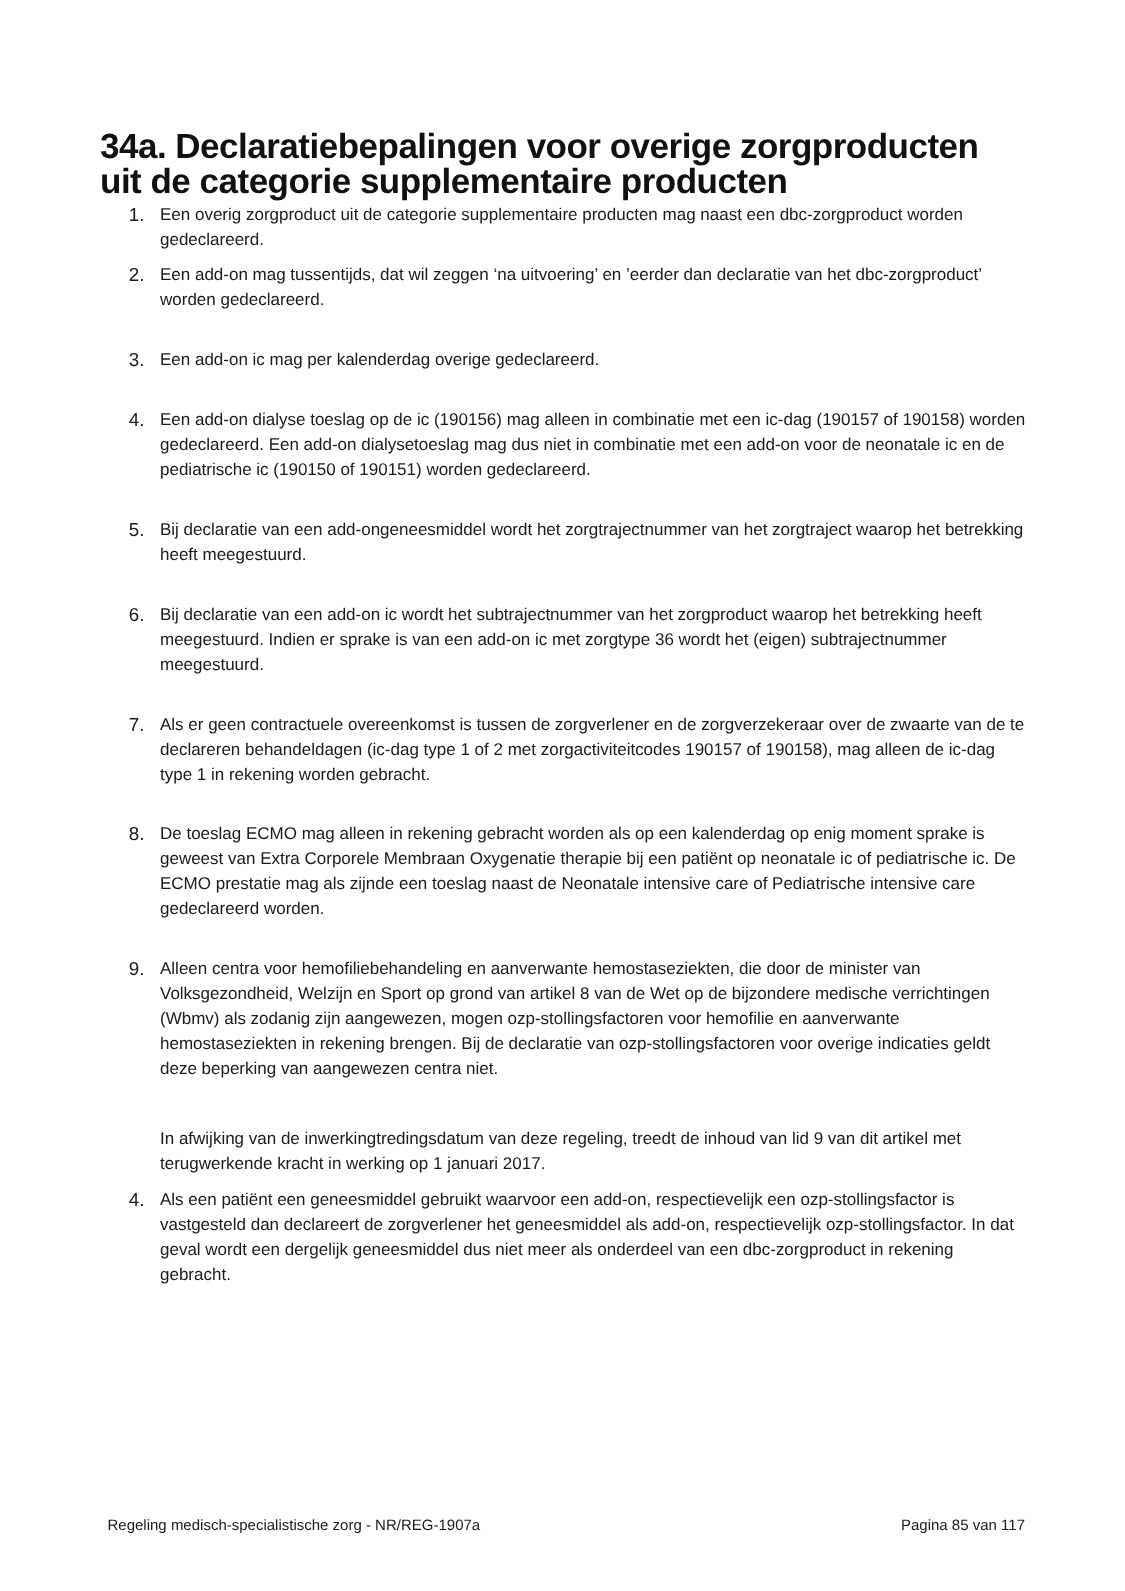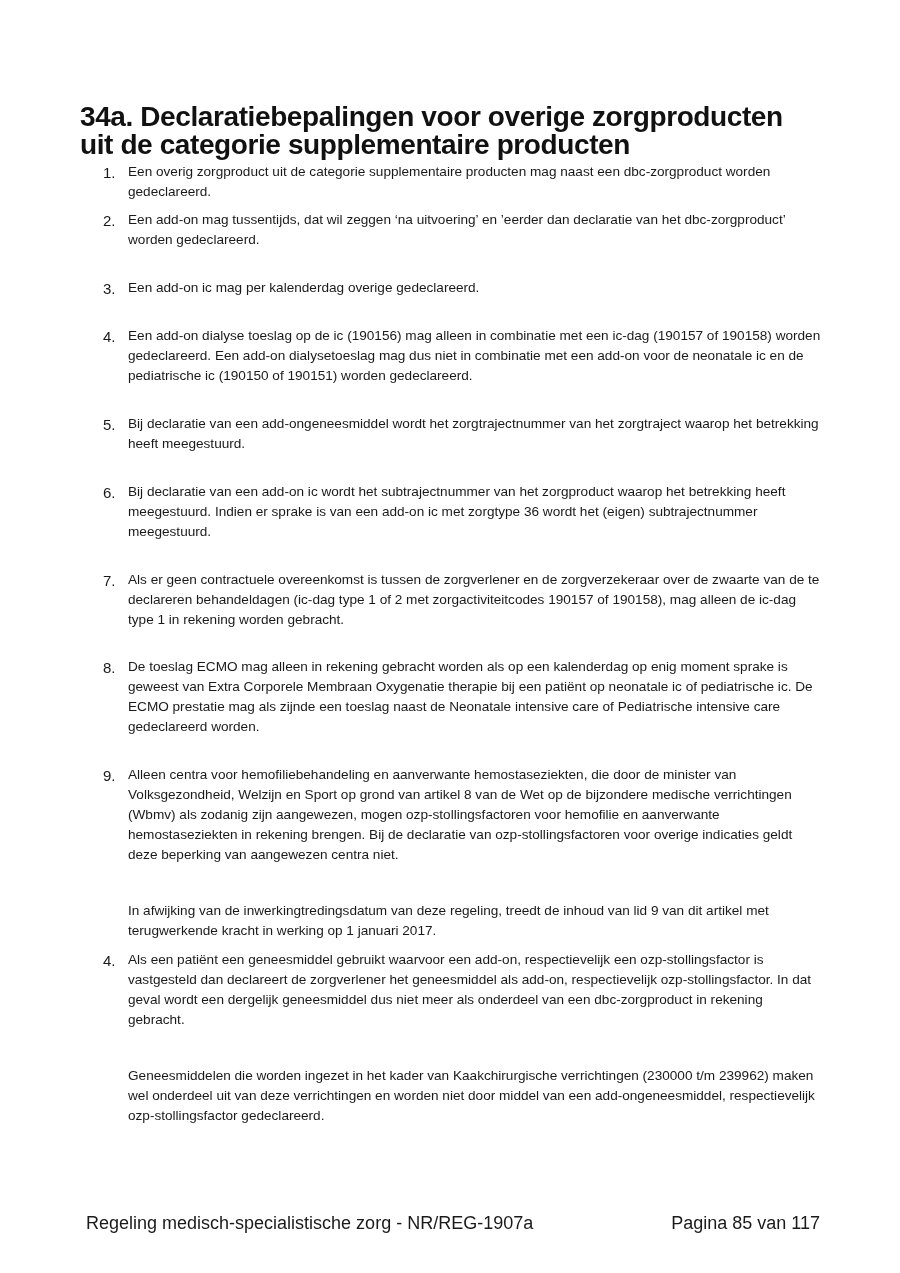--- a/index.html
+++ b/index.html
@@ -5,21 +5,21 @@
     html, body { margin: 0; padding: 0; background: #ffffff; }
     body { width: 900px; height: 1273px; position: relative; overflow: hidden;
            font-family: "Liberation Sans", sans-serif; color: #1a1a1a; }
     .page-title { position: absolute; left: 80px; top: 84px; width: 740px;
                   font-size: 28px; font-weight: bold; line-height: 28px; letter-spacing: -0.4px; color: #111; }
     .item { position: absolute; left: 103px; width: 720px; font-size: 13.6px; line-height: 20px; }
     .item .num { position: absolute; left: 0; top: 1px; font-size: 15px; }
     .item .body { margin-left: 25px; }
     .item .para { margin: 0; }
     .item .para + .para { margin-top: 36px; }
-    .footer { position: absolute; top: 1213px; font-size: 18px; color: #1a1a1a; }
+    .footer { position: absolute; top: 1213px; font-size: 12px; color: #1a1a1a; }
     .footer-left { left: 86px; }
     .footer-right { right: 80px; margin-left: 15px; }
   </style>
 </head>
 <body>
 
 <h1 class="page-title">34a. Declaratiebepalingen voor overige zorgproducten uit de categorie supplementaire producten</h1>
 
 <div class="item" style="top:162px">
   <span class="num">1.</span>
@@ -82,18 +82,17 @@
   <div class="body">
     <p class="para">Alleen centra voor hemofiliebehandeling en aanverwante hemostaseziekten, die door de minister van Volksgezondheid, Welzijn en Sport op grond van artikel 8 van de Wet op de bijzondere medische verrichtingen (Wbmv) als zodanig zijn aangewezen, mogen ozp-stollingsfactoren voor hemofilie en aanverwante hemostaseziekten in rekening brengen. Bij de declaratie van ozp-stollingsfactoren voor overige indicaties geldt deze beperking van aangewezen centra niet.</p>
     <p class="para">In afwijking van de inwerkingtredingsdatum van deze regeling, treedt de inhoud van lid 9 van dit artikel met terugwerkende kracht in werking op 1 januari 2017.</p>
   </div>
 </div>
 
 <div class="item" style="top:950px">
   <span class="num">4.</span>
   <div class="body">
     <p class="para">Als een patiënt een geneesmiddel gebruikt waarvoor een add-on, respectievelijk een ozp-stollingsfactor is vastgesteld dan declareert de zorgverlener het geneesmiddel als add-on, respectievelijk ozp-stollingsfactor. In dat geval wordt een dergelijk geneesmiddel dus niet meer als onderdeel van een dbc-zorgproduct in rekening gebracht.</p>
-    <p class="para">Geneesmiddelen die worden ingezet in het kader van Kaakchirurgische verrichtingen (230000 t/m 239962) maken wel onderdeel uit van deze verrichtingen en worden niet door middel van een add-ongeneesmiddel, respectievelijk ozp-stollingsfactor gedeclareerd.</p>
   </div>
 </div>
 
 <div class="footer footer-left">Regeling medisch-specialistische zorg - NR/REG-1907a</div>
 <div class="footer footer-right">Pagina 85 van 117</div>
 
 </body></html>

